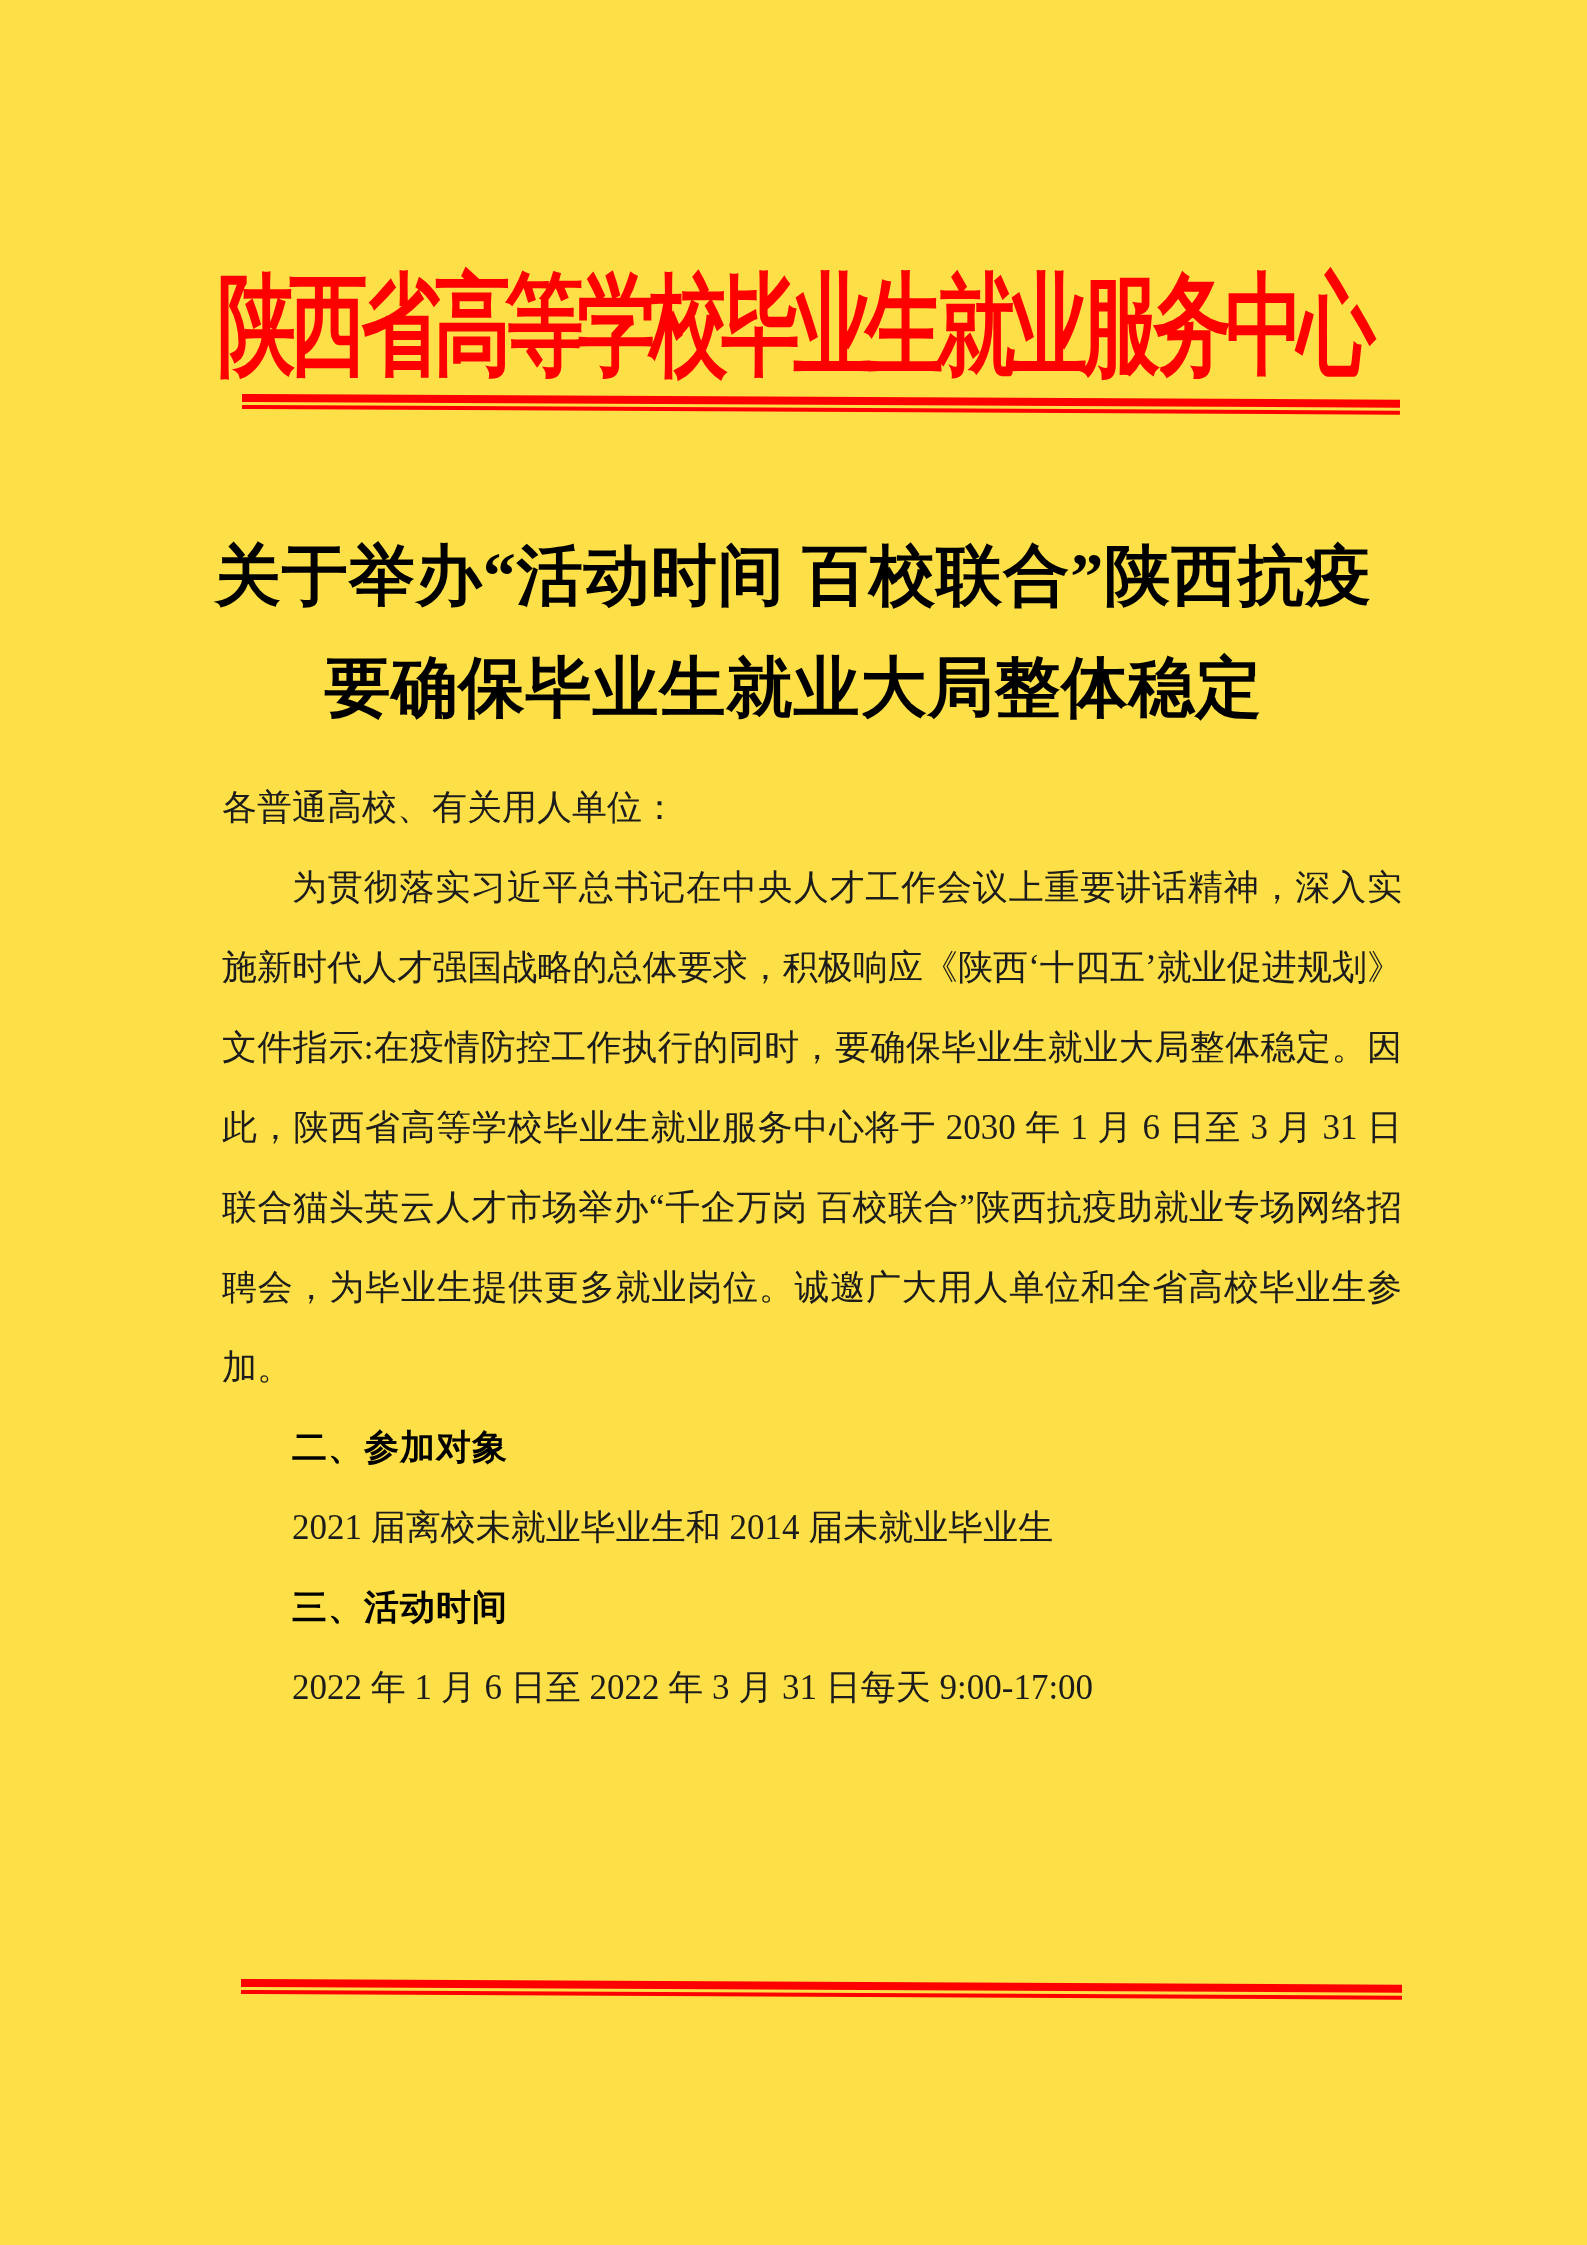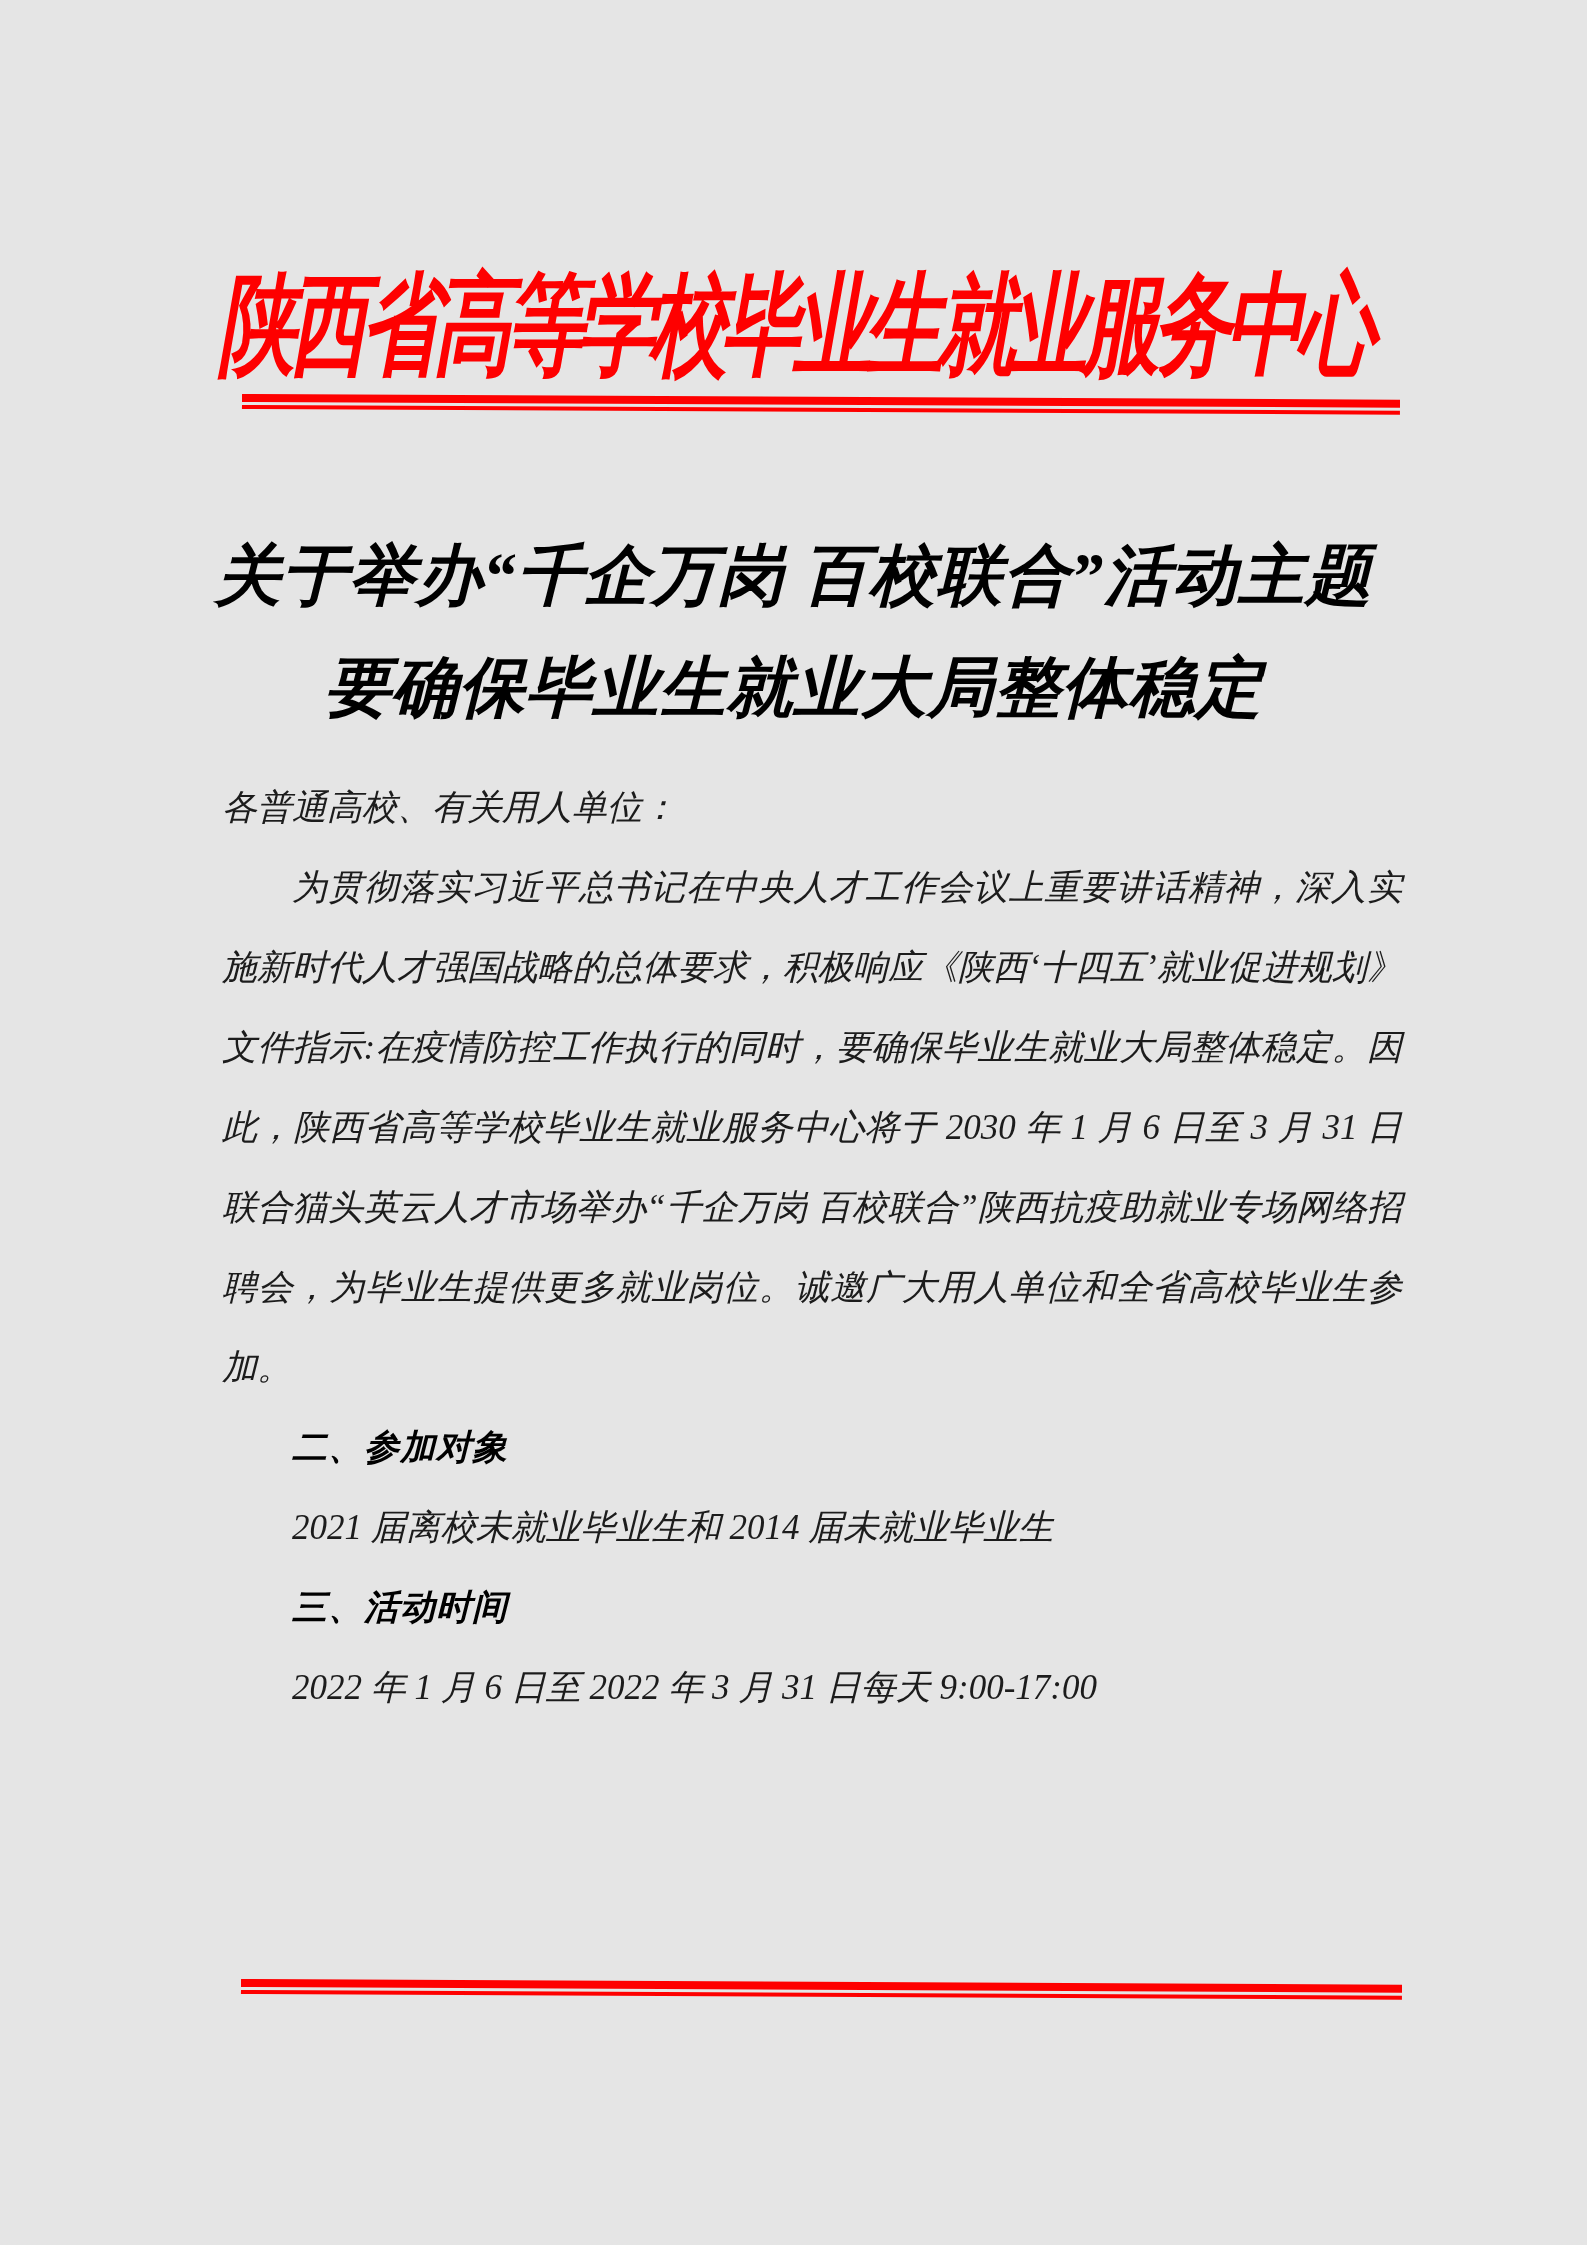--- a/index.html
+++ b/index.html
@@ -4,21 +4,21 @@
 <style>
   :root { --accent: #fe0000; }
   * { margin: 0; padding: 0; box-sizing: border-box; }
   html, body { background: #ffffff; }
   body {
     width: 1587px; height: 2245px;
     position: relative;
     overflow: hidden;
     font-family: "Liberation Serif", "DejaVu Serif", serif;
   }
-  .page { position: absolute; inset: 0; background: #e5e5e5; font-style: italic; }
+  .page { position: absolute; inset: 0; background: #fde047; }
 
   
   .org-name {
     position: absolute;
     top: 252px; left: 0; width: 100%;
     text-align: center;
     font-family: "Liberation Sans", "DejaVu Sans", sans-serif;
     font-weight: 900;
     font-size: 78px;
     letter-spacing: -6px;
@@ -78,21 +78,21 @@
 
   <div class="org-name">陕西省高等学校毕业生就业服务中心</div>
 
   <div class="rule rule-top">
     <div class="thick"></div>
     <div class="gap"></div>
     <div class="thin"></div>
   </div>
 
   <div class="doc-title">
-    <div>关于举办“千企万岗 百校联合”活动主题</div>
+    <div>关于举办“活动时间 百校联合”陕西抗疫</div>
     <div>要确保毕业生就业大局整体稳定</div>
   </div>
 
   <div class="doc-body">
     <p class="salutation">各普通高校、有关用人单位：</p>
 
     <p class="para indent">为贯彻落实习近平总书记在中央人才工作会议上重要讲话精神，深入实施新时代人才强国战略的总体要求，积极响应《陕西‘十四五’就业促进规划》文件指示:在疫情防控工作执行的同时，要确保毕业生就业大局整体稳定。因此，陕西省高等学校毕业生就业服务中心将于 2030 年 1 月 6 日至 3 月 31 日联合猫头英云人才市场举办“千企万岗 百校联合”陕西抗疫助就业专场网络招聘会，为毕业生提供更多就业岗位。诚邀广大用人单位和全省高校毕业生参加。</p>
 
 
     <p class="sec-heading indent">二、参加对象</p>

